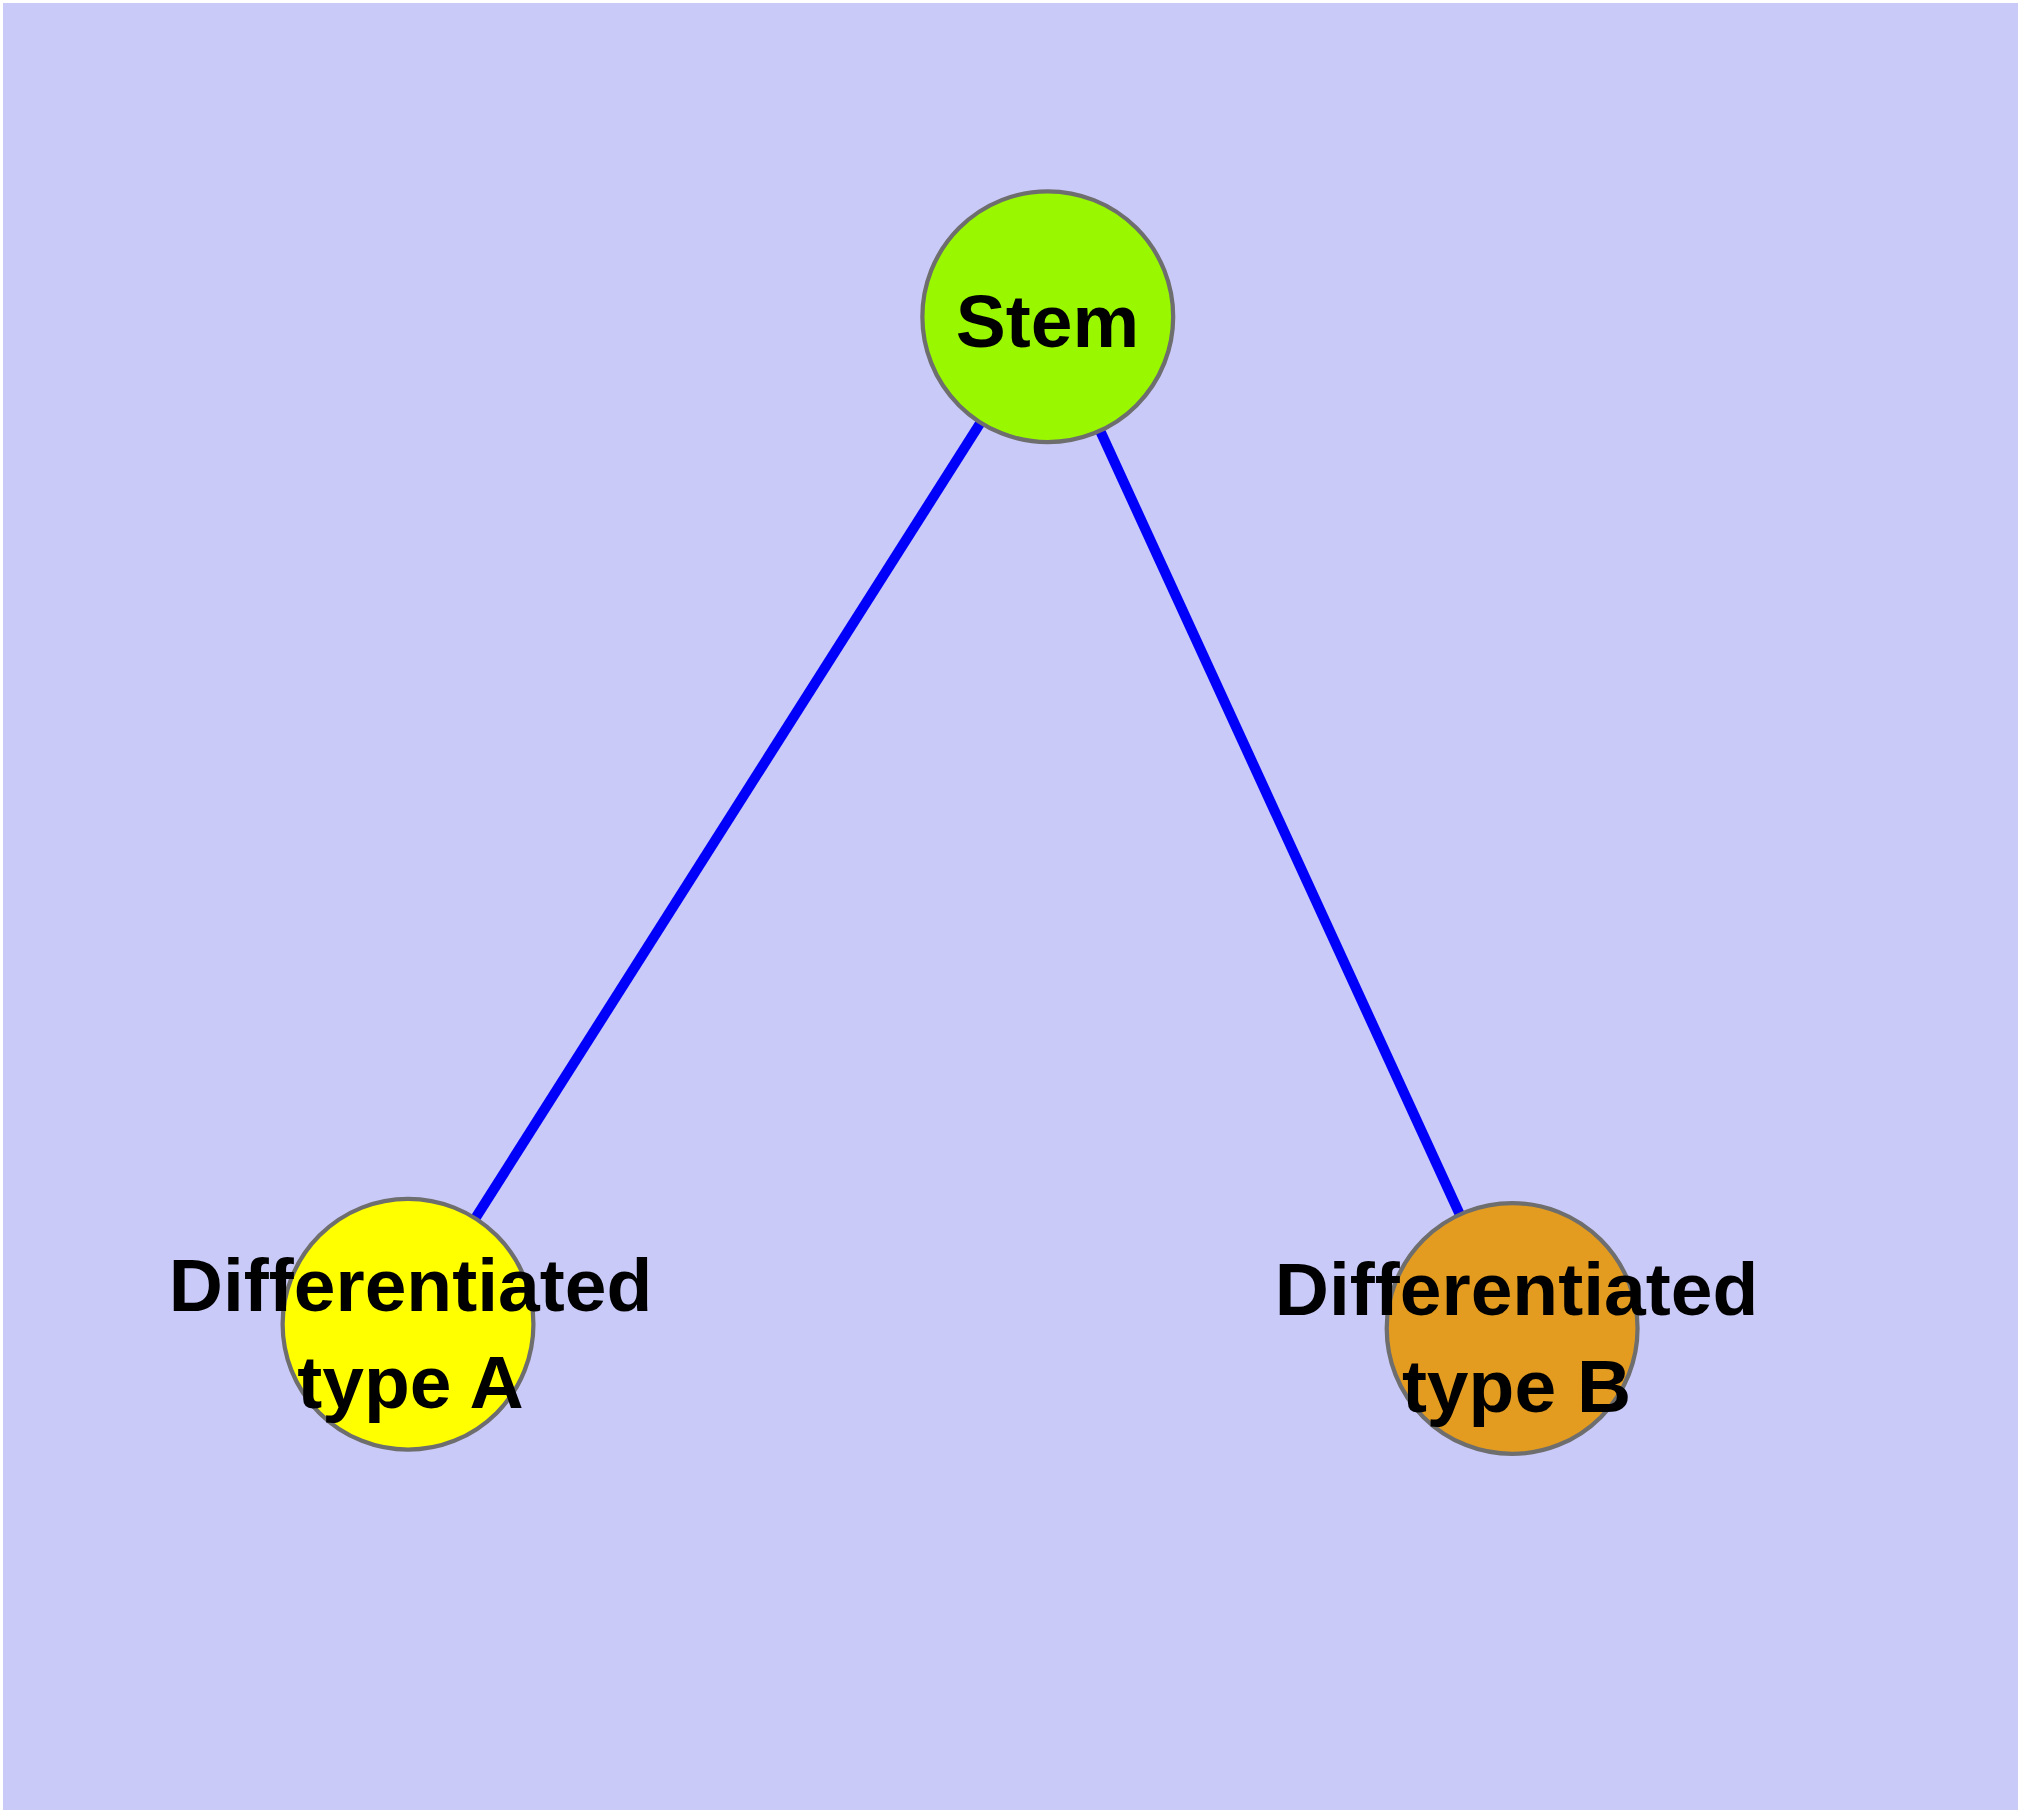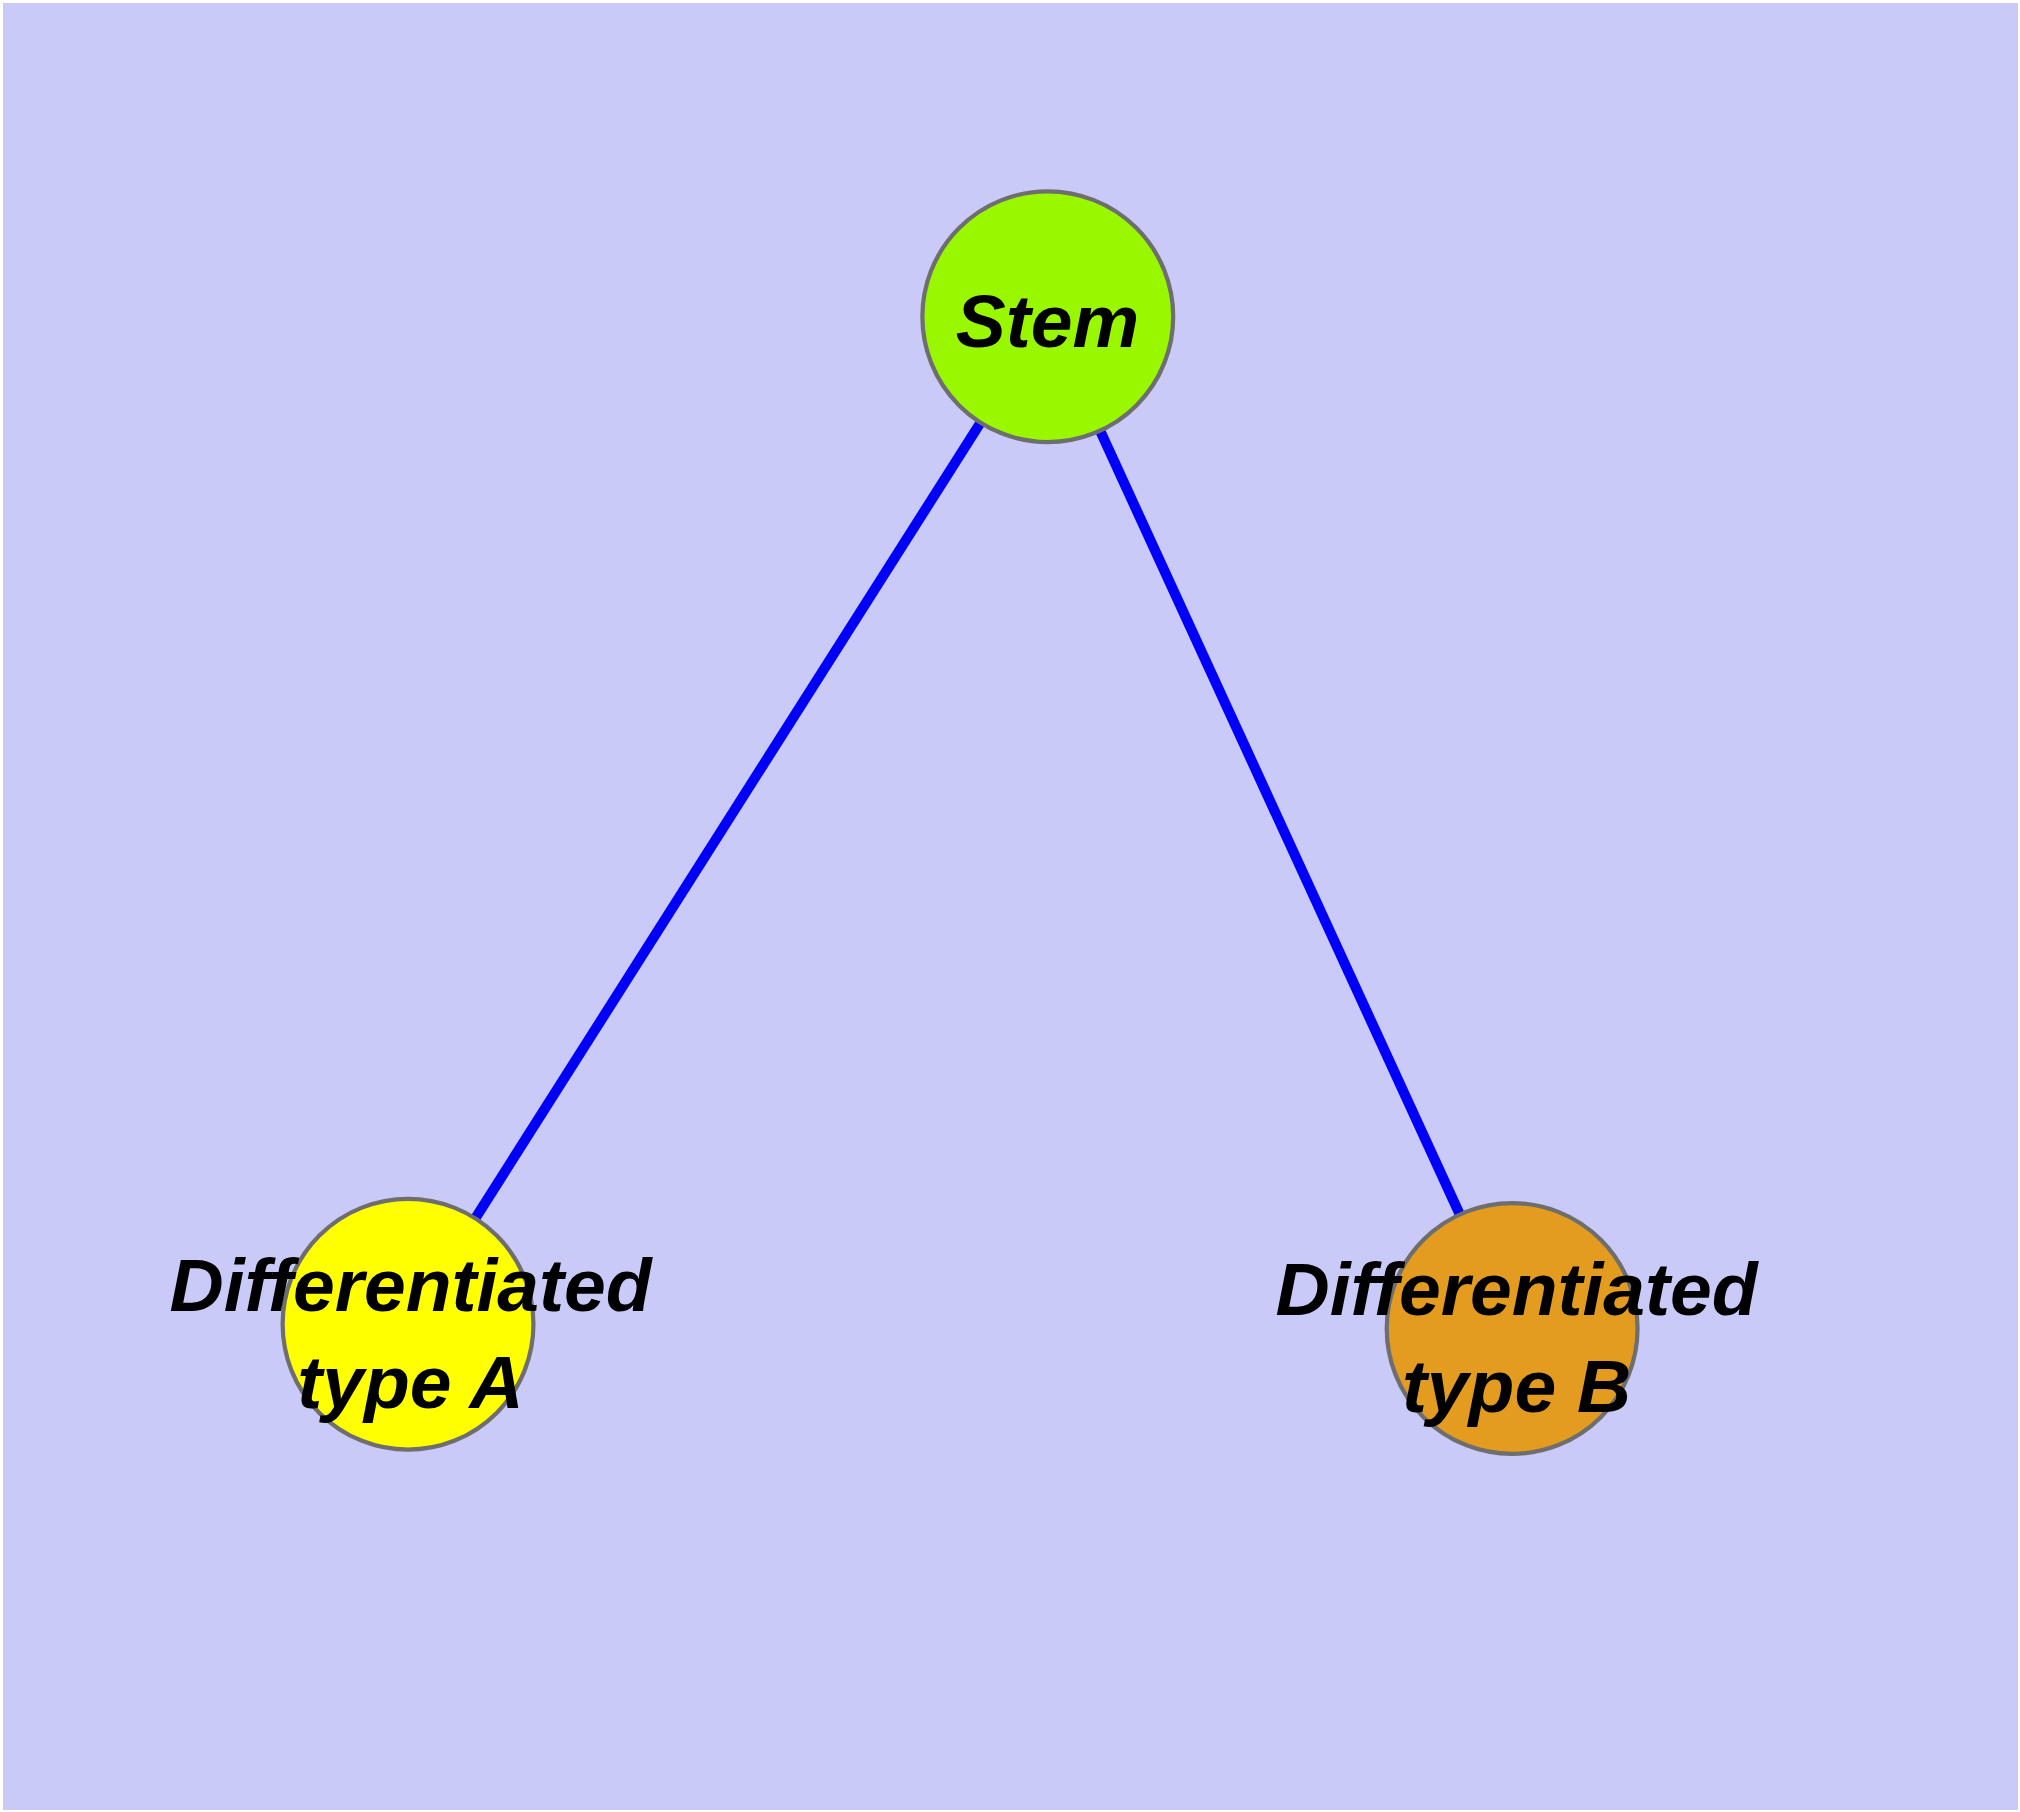--- a/index.html
+++ b/index.html
@@ -41,21 +41,21 @@
     font-size: 75px;
     line-height: 97px;
     color: #000000;
     letter-spacing: 0px;
     pointer-events: none;
   }
 </style>
 </head>
 <body>
 
-<div class="canvas" style="background-color: rgb(202, 202, 249); font-style: italic;">
+<div class="canvas" style="background-color: rgb(202, 202, 249);">
 
   <svg class="graph-svg" viewBox="0 0 2378 2131">
 
     <line class="edge-line" x1="1233" y1="370" x2="478" y2="1559" stroke="#0000FA"></line>
     <line class="edge-line" x1="1233" y1="370" x2="1781" y2="1564" stroke="#0000FA"></line>
 
     <circle class="node-circle" cx="1233" cy="370" r="148" fill="#99F800" stroke="#6E6E6E"></circle>
     <circle class="node-circle" cx="478" cy="1559" r="148" fill="#FFFF00" stroke="#6E6E6E"></circle>
     <circle class="node-circle" cx="1781" cy="1564" r="148" fill="#E49C20" stroke="#6E6E6E"></circle>
   </svg>

